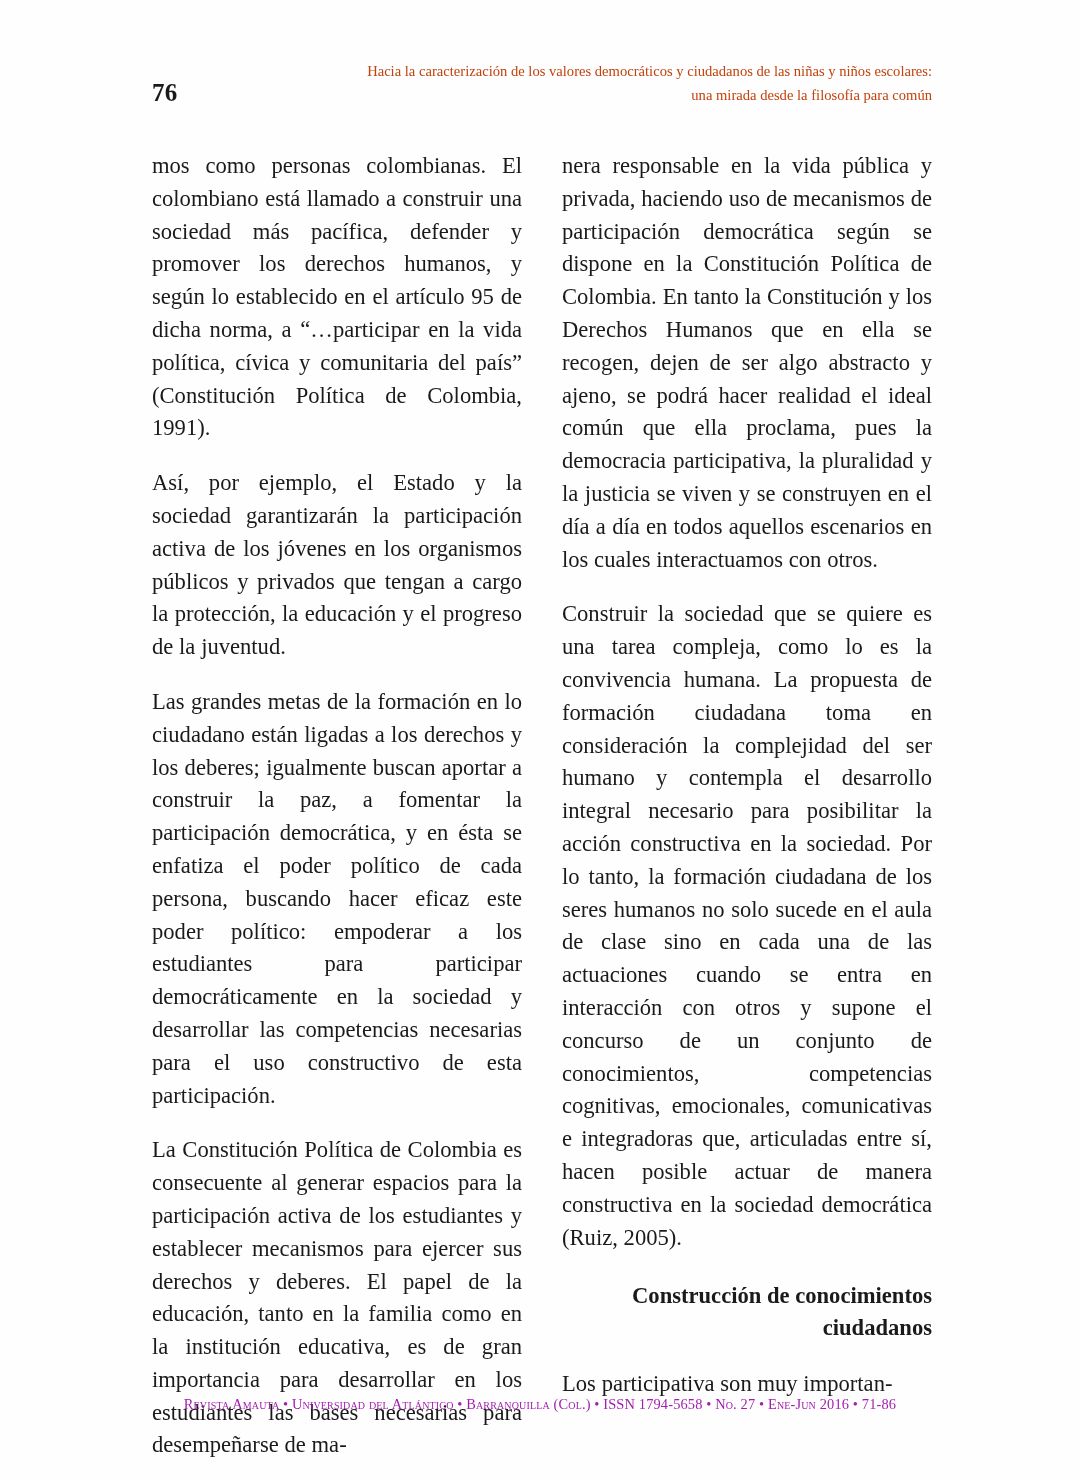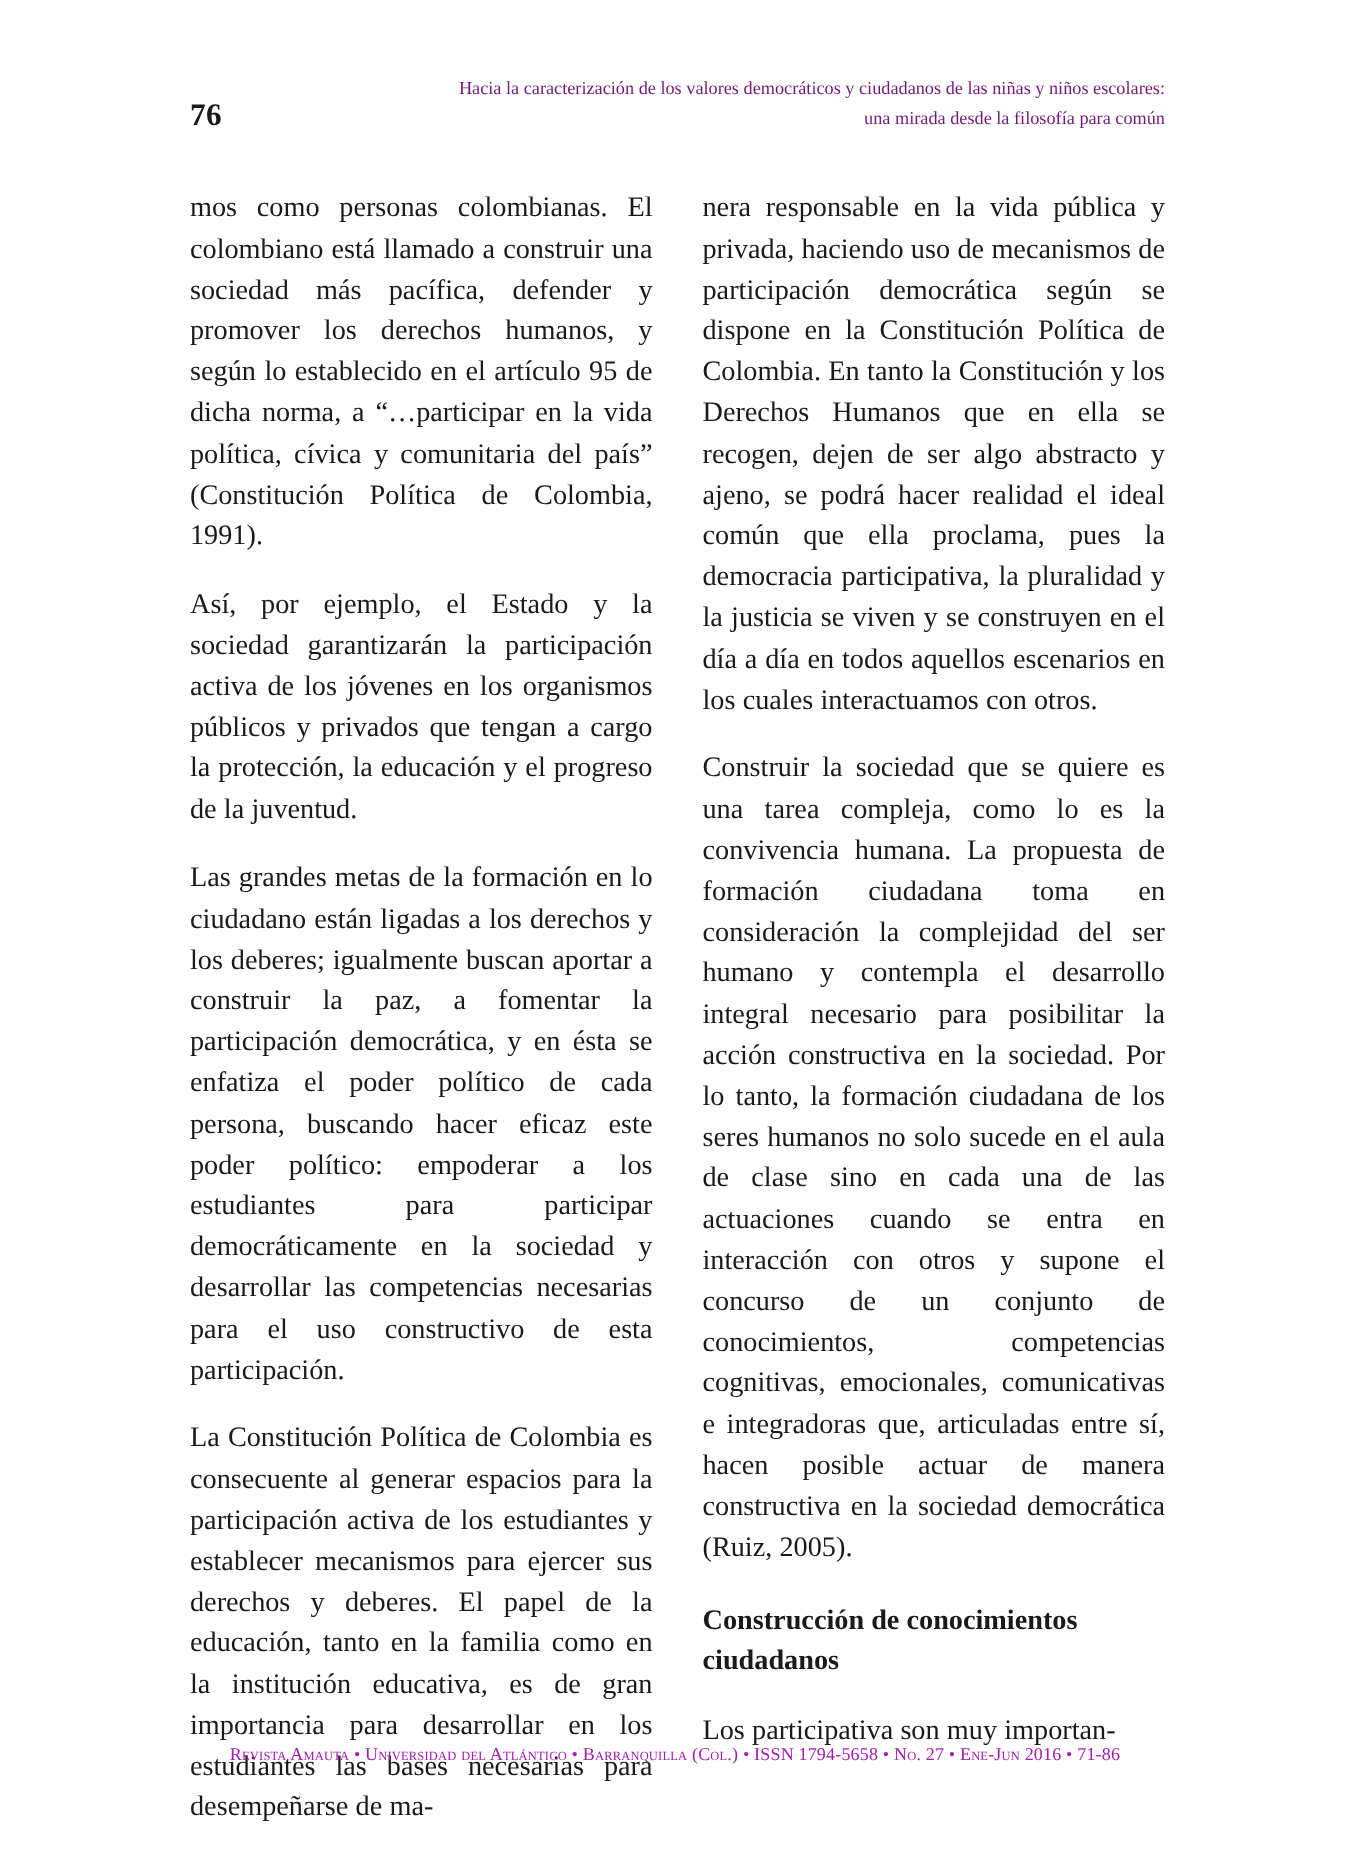--- a/index.html
+++ b/index.html
@@ -38,21 +38,21 @@
     font-weight: bold;
     line-height: 1;
     padding-top: 20px;
     letter-spacing: 0.2px;
   }
   .header-title {
     text-align: right;
     font-size: 14.6px;
     line-height: 1.62;
     width: 620px;
-    color: #701a75;
+    color: #c2410c;
   }
   .header-title .hl {
     display: block;
     white-space: nowrap;
   }
 
   
   .columns {
     position: absolute;
     left: 152px;
@@ -75,21 +75,21 @@
     word-spacing: 0.1px;
   }
   p.body.tight {
     margin-bottom: 0;
   }
   h2.subhead {
     margin: 26px 0 24px 0;
     font-size: 22.6px;
     line-height: 1.42;
     font-weight: bold;
-    text-align: left;
+    text-align: right;
   }
 
   
   .footer {
     position: absolute;
     left: 0;
     right: 0;
     top: 1396px;
     text-align: center;
     font-size: 14.4px;

